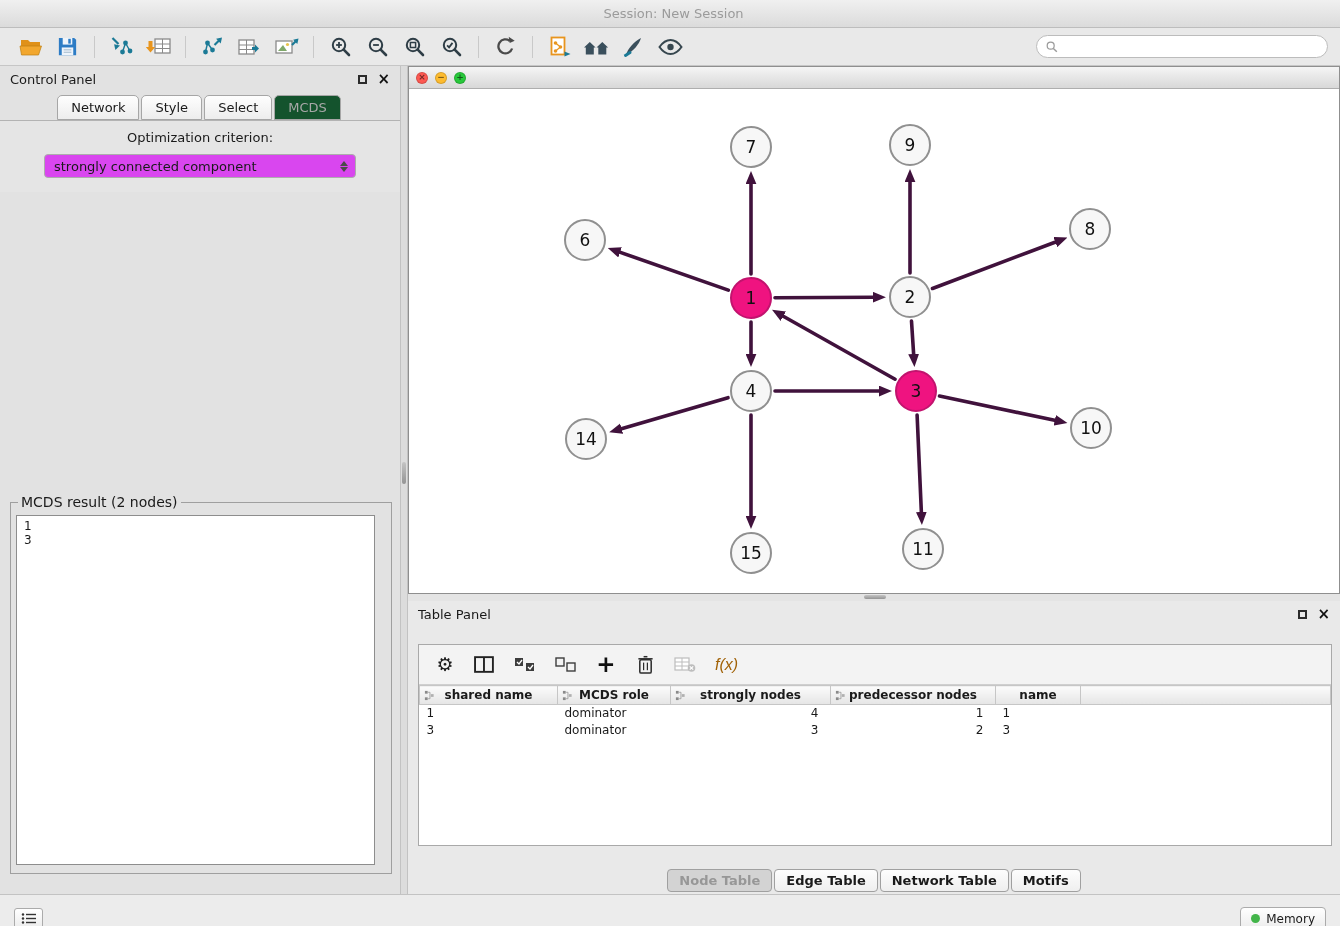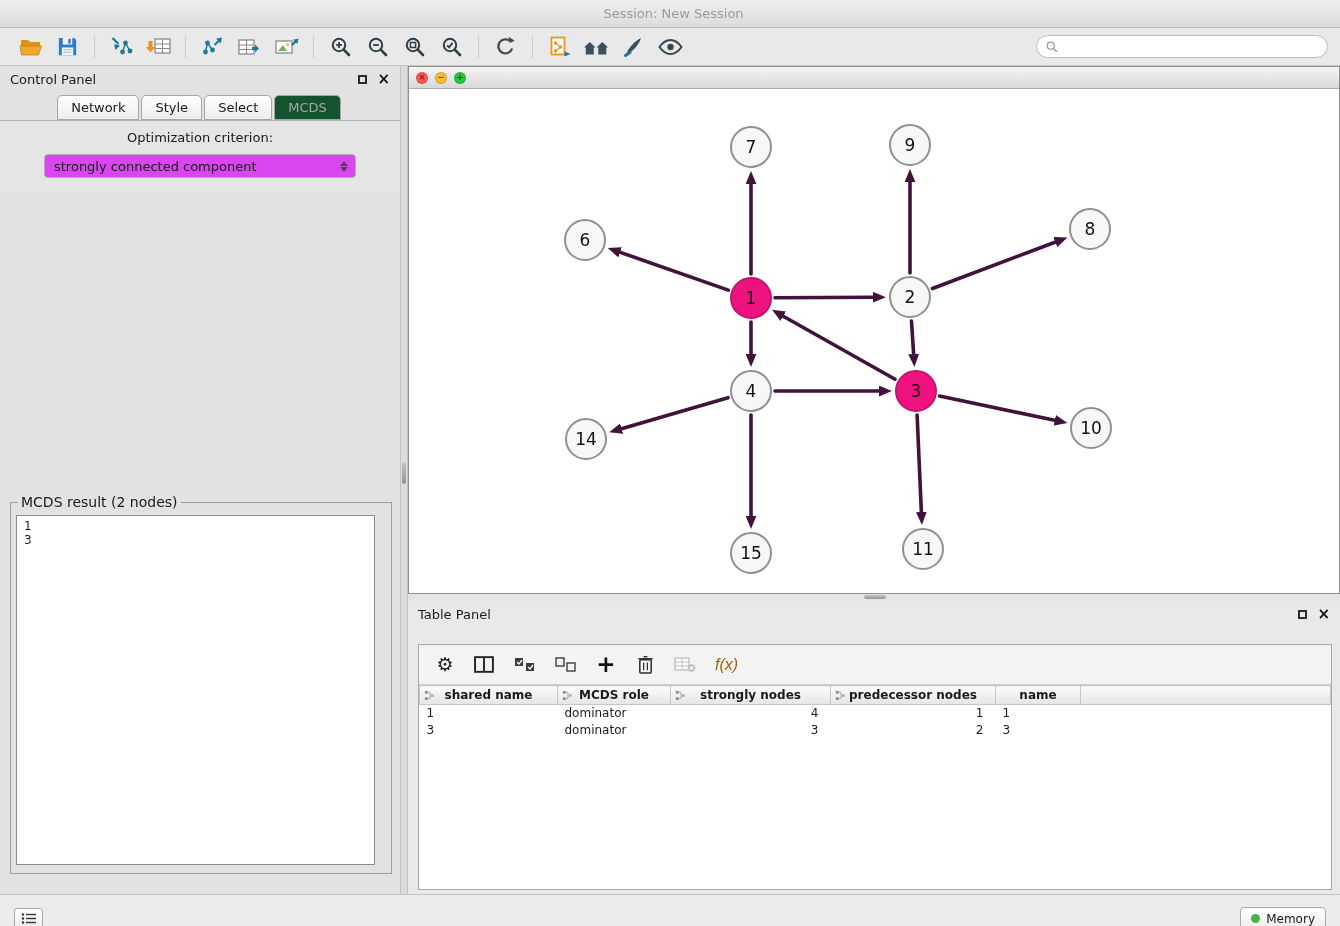--- a/index.html
+++ b/index.html
@@ -507,20 +507,26 @@
                 <td>3</td>
                 <td>dominator</td>
                 <td class="num">3</td>
                 <td class="num">2</td>
                 <td>3</td>
                 <td></td>
               </tr>
             </tbody>
           </table>
         </div>
+        <div class="btabs">
+          <div class="btab active">Node Table</div>
+          <div class="btab">Edge Table</div>
+          <div class="btab">Network Table</div>
+          <div class="btab">Motifs</div>
+        </div>
       </div>
     </div>
   </div>
 
   <div class="statusbar">
     <div class="listbtn">
       <svg width="16" height="13" viewBox="0 0 16 13">
           <circle cx="2" cy="2.5" r="1.2" fill="#333"></circle>
           <circle cx="2" cy="6.5" r="1.2" fill="#333"></circle>
           <circle cx="2" cy="10.5" r="1.2" fill="#333"></circle>

